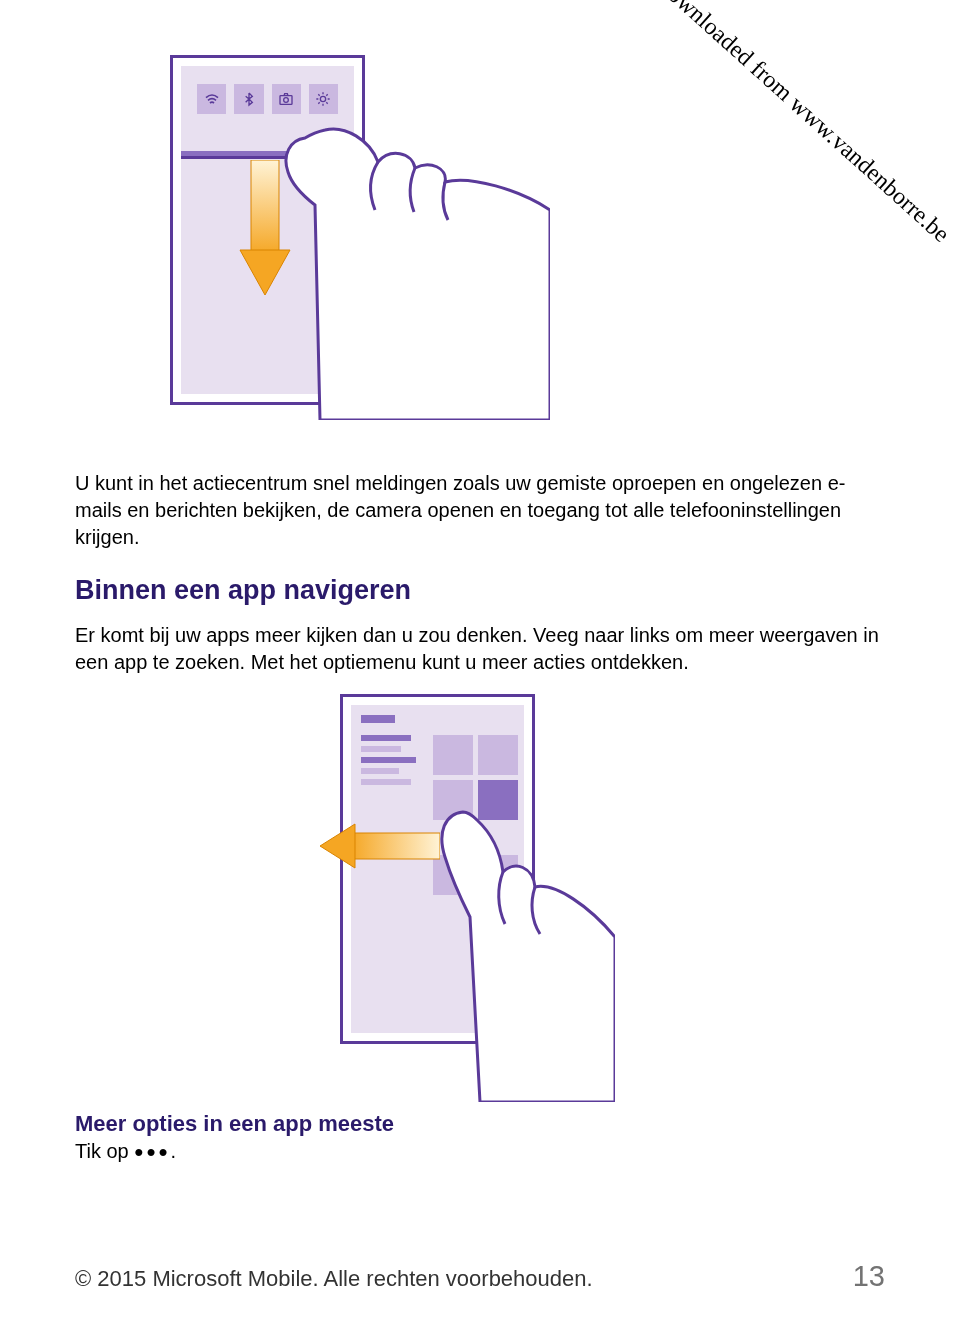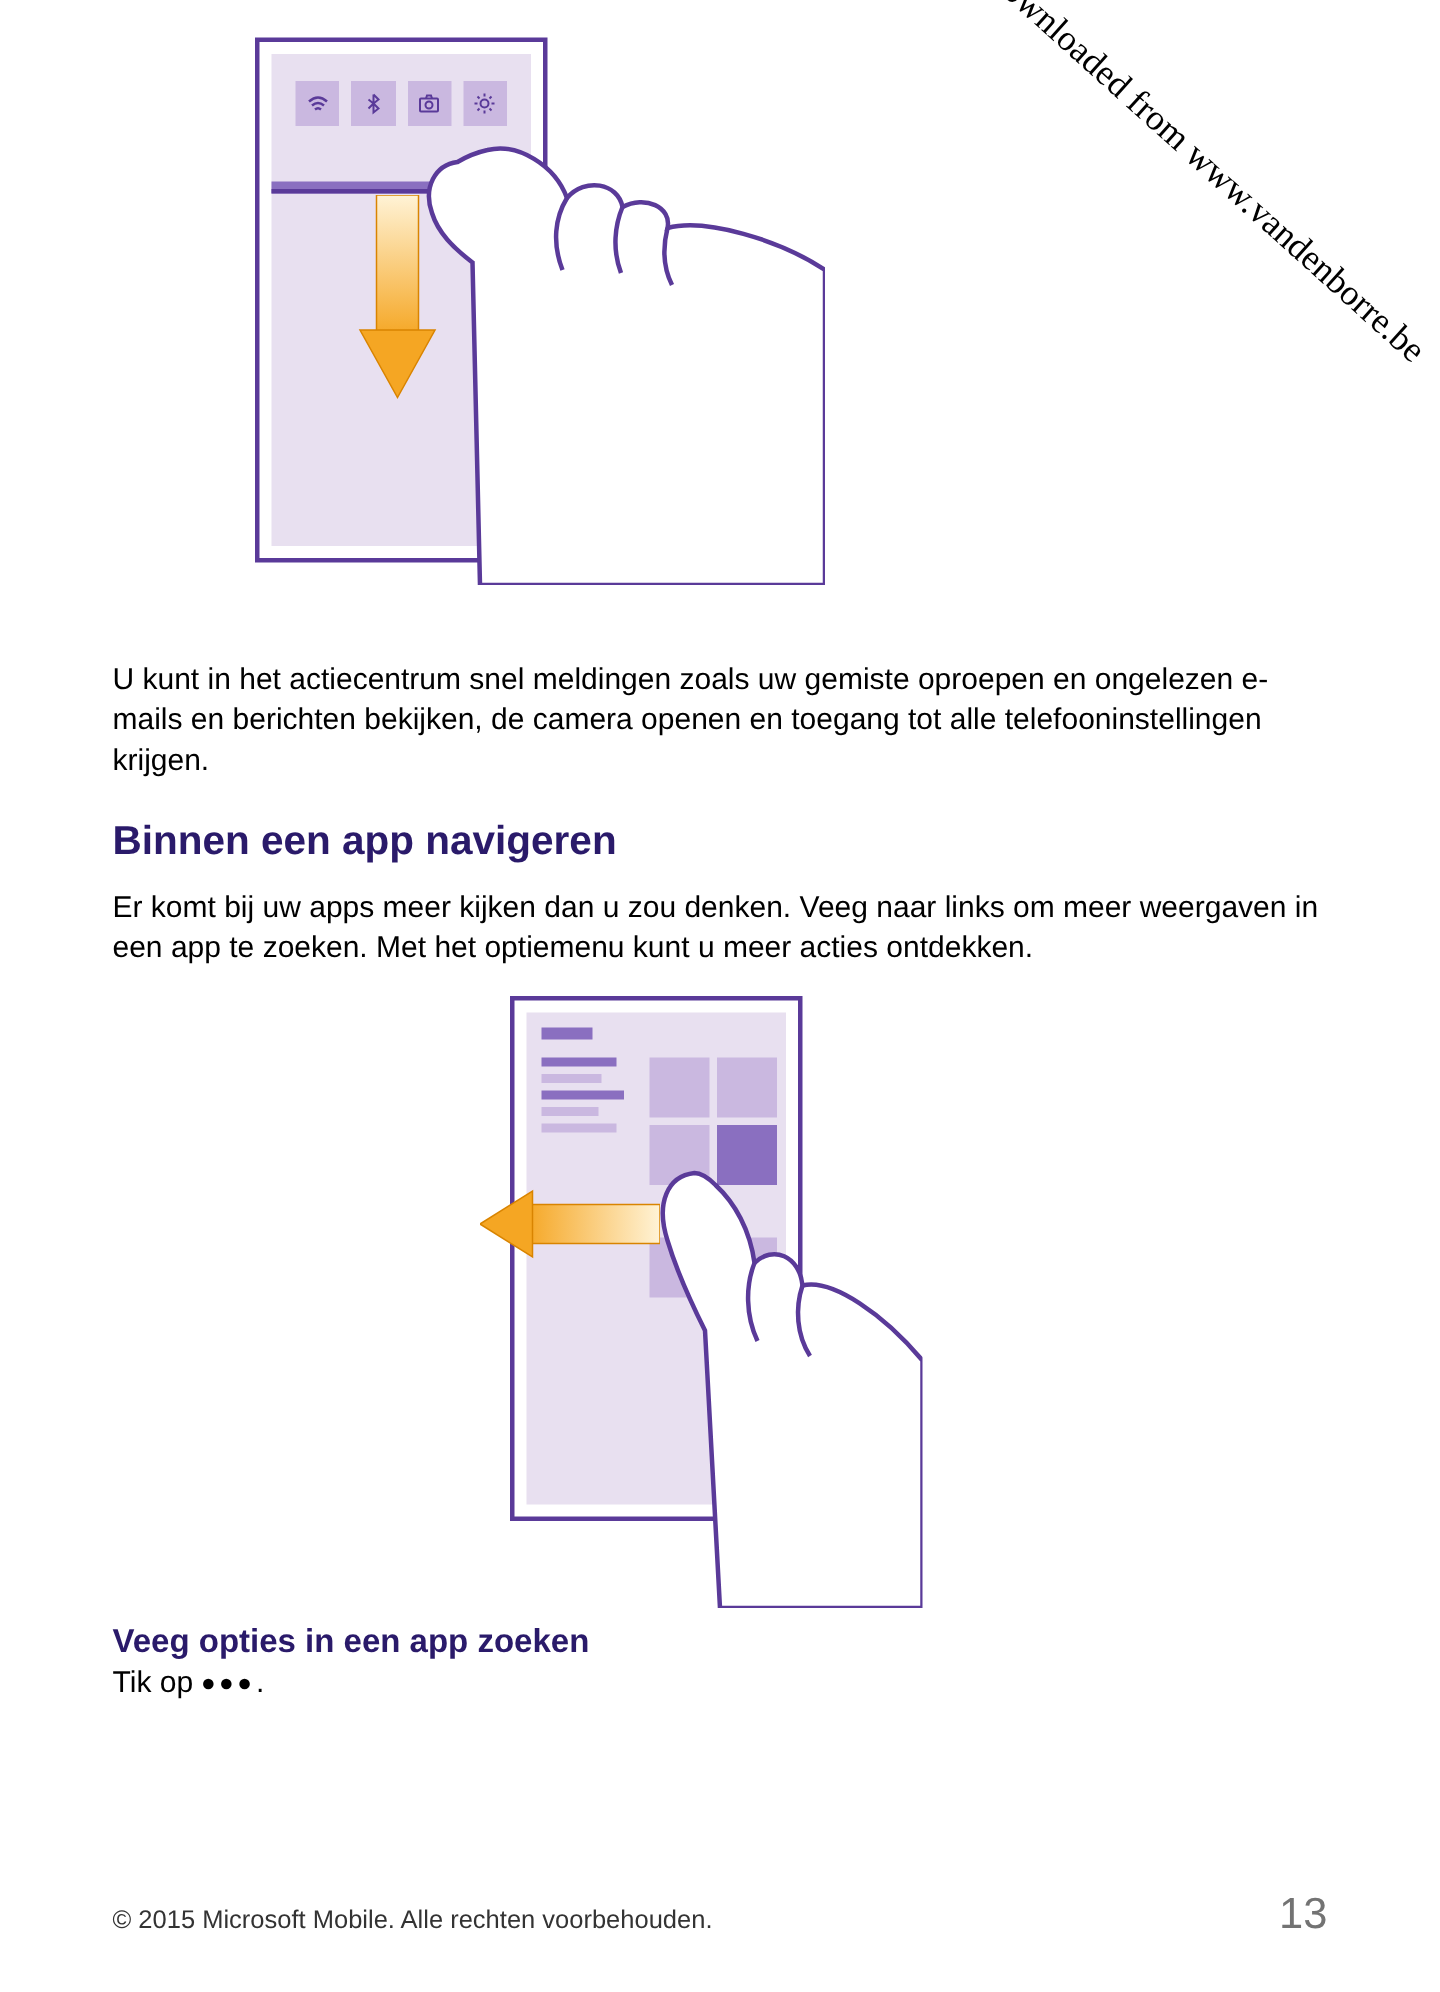--- a/index.html
+++ b/index.html
@@ -16,21 +16,21 @@
     top: 95px;
     right: -35px;
     font-family: Georgia, "Times New Roman", serif;
     font-size: 24px;
     color: #000;
     transform: rotate(42deg);
     transform-origin: center;
     white-space: nowrap;
   }
   .content {
-    padding: 25px 75px 0 75px;
+    padding: 55px 75px 0 75px;
   }
   .illustration1 {
     margin-left: 95px;
     width: 240px;
     height: 385px;
     position: relative;
   }
   .phone1 {
     position: absolute;
     top: 0; left: 0;
@@ -163,21 +163,21 @@
   }
   .footer {
     position: absolute;
     bottom: 35px;
     left: 75px;
     right: 75px;
     display: flex;
     justify-content: space-between;
     align-items: baseline;
   }
-  .copyright { font-size: 17px; color: #333; }
+  .copyright { font-size: 22px; color: #333; }
   .pagenum { font-size: 29px; font-weight: 400; color: #737373; }
 </style>
 </head>
 <body>
 
 <div class="watermark">Downloaded from www.vandenborre.be</div>
 
 <div class="content">
 
   <div class="illustration1">
@@ -267,21 +267,21 @@
       <rect x="30" y="12" width="90" height="26" fill="url(#g2)" stroke="#d98400" stroke-width="1"></rect>
       <polygon points="35,3 35,47 0,25" fill="#f5a623" stroke="#d98400" stroke-width="1"></polygon>
     </svg>
     <svg class="hand2" viewBox="0 0 200 300">
       <path d="M 48 10 C 30 12 22 30 30 55 C 36 75 45 95 55 115 L 65 300 L 200 300 L 200 135 C 175 105 140 80 120 85 C 118 65 100 58 88 70 C 85 48 75 30 62 18 C 57 13 52 10 48 10 Z" fill="#fff" stroke="#5a3a99" stroke-width="3"></path>
       <path d="M88 70 C 82 85 82 105 90 122" fill="none" stroke="#5a3a99" stroke-width="3"></path>
       <path d="M120 85 C 115 100 116 118 125 132" fill="none" stroke="#5a3a99" stroke-width="3"></path>
     </svg>
   </div>
 
-  <h3 class="heading2">Veeg opties in een app zoeken</h3>
+  <h3 class="heading2">Meer opties in een app meeste</h3>
   <p class="tikline">
     <span>Tik op </span><span class="dots">•••</span><span>.</span>
   </p>
 
 </div>
 
 <div class="footer">
   <span class="copyright">© 2015 Microsoft Mobile. Alle rechten voorbehouden.</span>
   <span class="pagenum">13</span>
 </div>

